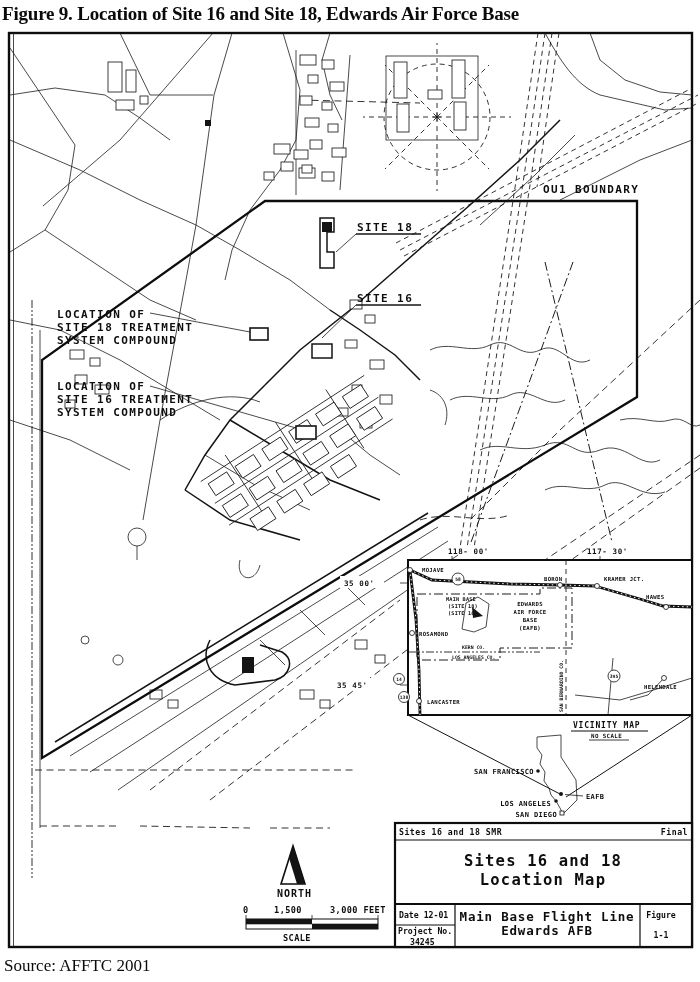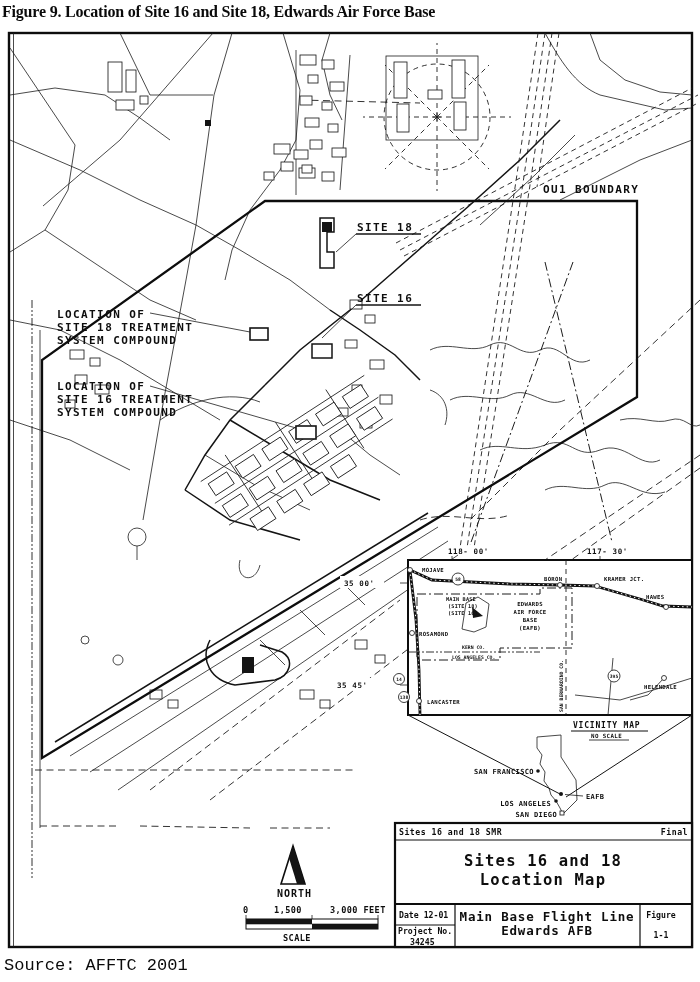--- a/index.html
+++ b/index.html
@@ -1,22 +1,22 @@
 <!DOCTYPE html>
 <html><head>
 <meta charset="utf-8">
 <style>
   html,body{margin:0;padding:0;background:#fff;}
   body{width:700px;height:982px;position:relative;font-family:"DejaVu Sans Mono",monospace;}
   .fig-title{
-    font-family:"Liberation Serif",serif;font-weight:bold;font-size:16px;
+    font-family:"Liberation Serif",serif;font-weight:bold;font-size:19px;
     color:#0a0a0a;padding:3px 0 0 2px;height:27px;letter-spacing:-0.2px;white-space:nowrap;
   }
   .source-line{
-    font-family:Liberation Mono, monospace;font-size:17px;color:#0a0a0a;
+    font-family:Liberation Serif, serif;font-size:17px;color:#0a0a0a;
     padding:6px 0 0 4px;
   }
   svg{display:block;}
   
   .ln  {stroke:#1c1c1c;stroke-width:.8;fill:none;}
   .ln2 {stroke:#141414;stroke-width:1.5;fill:none;}
   .thk {stroke:#0d0d0d;stroke-width:2.3;fill:none;}
   .bord{stroke:#0d0d0d;stroke-width:2.4;fill:none;}
   .dsh {stroke:#1c1c1c;stroke-width:.9;fill:none;stroke-dasharray:7 4.5;}
   .dshf{stroke:#1c1c1c;stroke-width:.9;fill:none;stroke-dasharray:5 4;}

